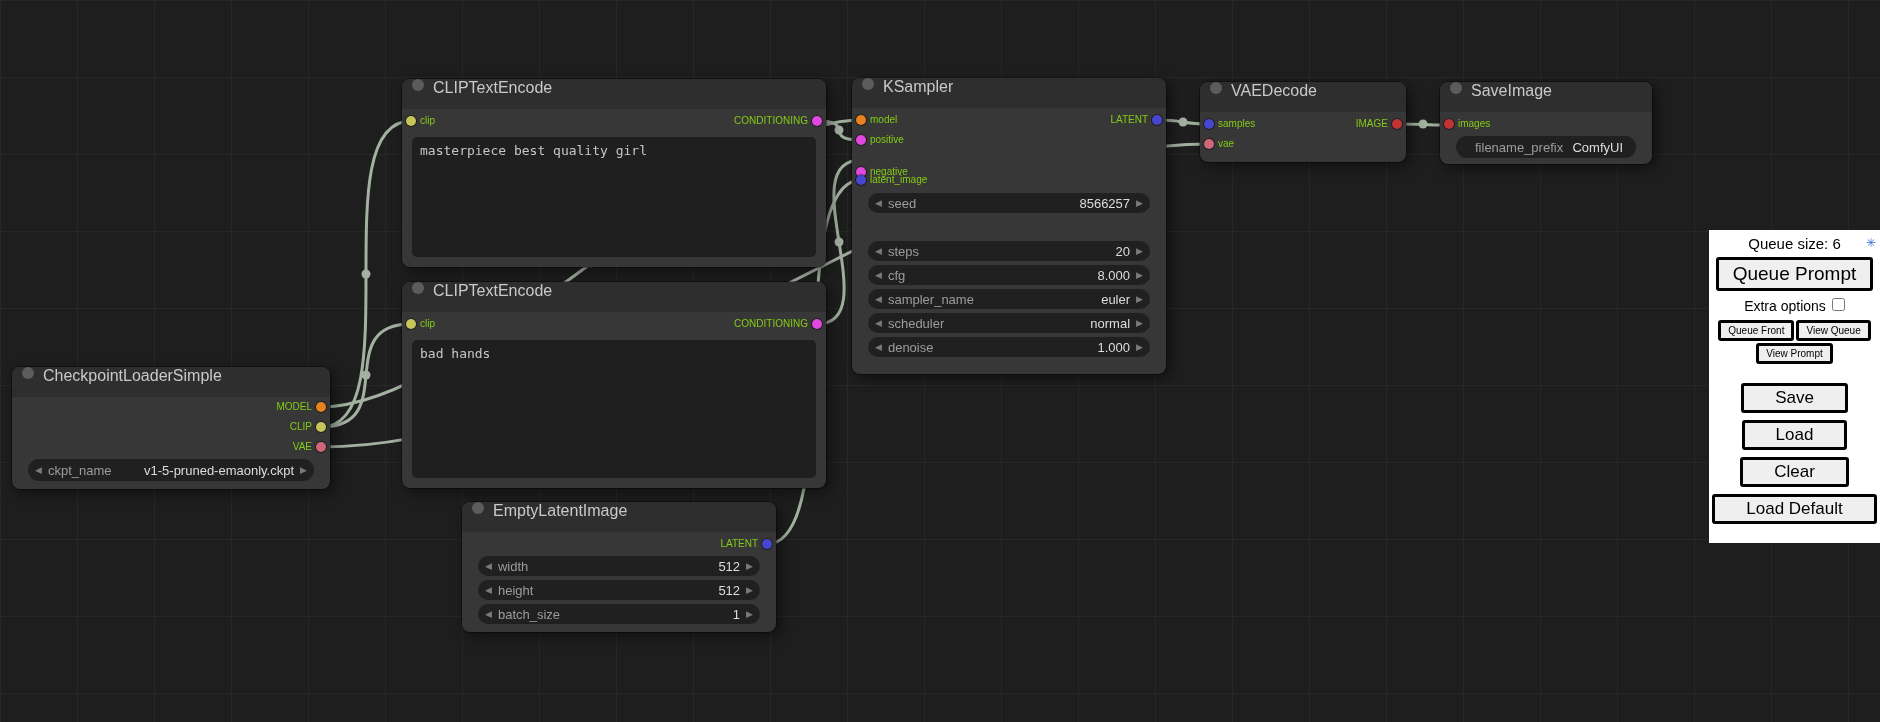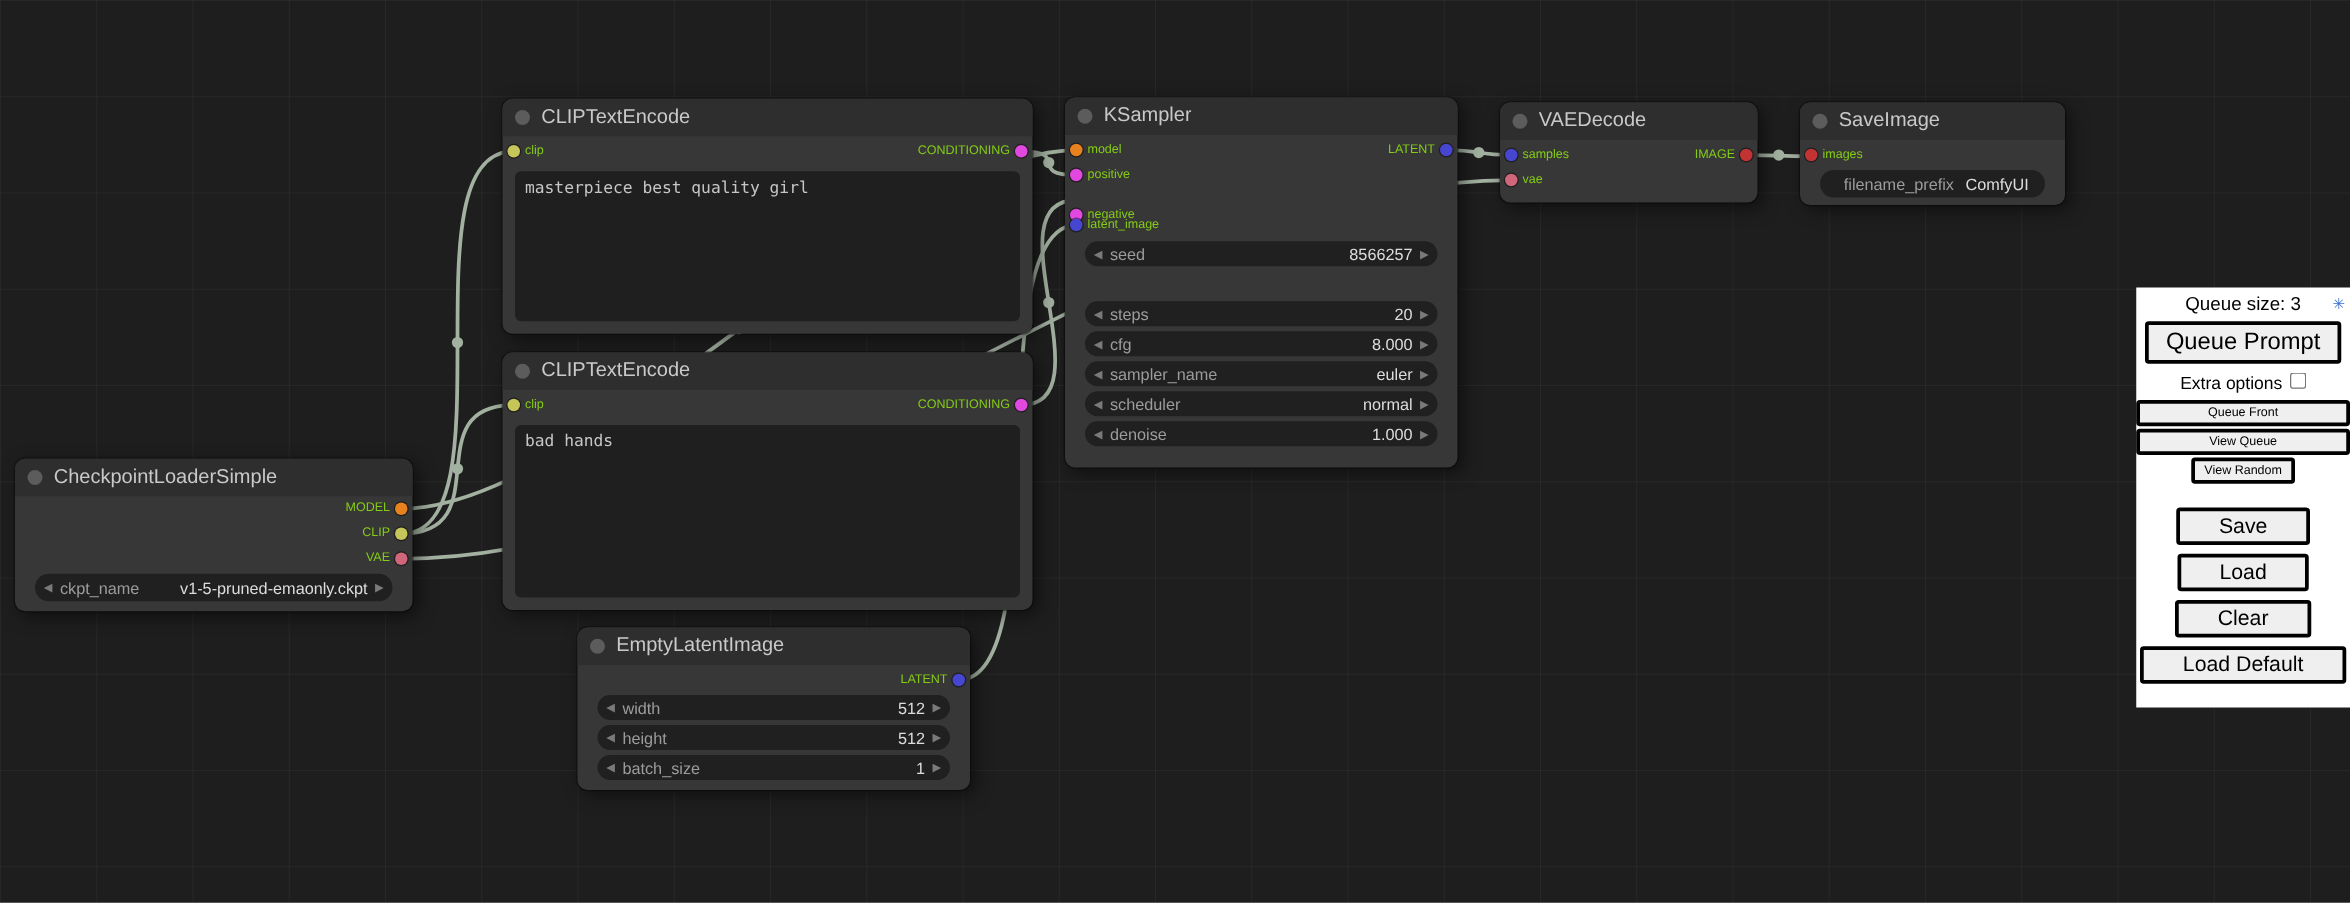--- a/index.html
+++ b/index.html
@@ -6,21 +6,21 @@
   body{font-family:"Liberation Sans",sans-serif;}
   .canvas{position:absolute;left:0;top:0;width:1880px;height:722px;background-color:#1e1e1e;
     background-image:linear-gradient(rgba(255,255,255,.04) 1px,transparent 1px),
                      linear-gradient(90deg,rgba(255,255,255,.04) 1px,transparent 1px);
     background-size:77px 77px;}
   .wires{position:absolute;left:0;top:0;z-index:1;pointer-events:none;}
   .wire{fill:none;stroke-width:3;}
 
   .node{position:absolute;z-index:2;background:#373737;border-radius:8px;
     box-shadow:0 0 0 1px rgba(0,0,0,.35), 4px 4px 14px rgba(0,0,0,.5);}
-  .ntitle{height:30px;background:#2e2e2e;border-radius:8px 8px 0 0;display:flex;align-items:center;
+  .ntitle{height:30px;background:#2e2e2e;border-radius:8px 8px 0 0;display:flex;
     padding:0 10px;gap:9px;color:#c9c9c9;font-size:16px;}
   .tdot{width:12px;height:12px;border-radius:50%;background:#5c5c5c;flex:none;}
   .ttxt{white-space:nowrap;overflow:hidden;}
 
   .port{position:absolute;height:20px;line-height:20px;font-size:10px;color:#84cc16;white-space:nowrap;}
   .port.pin{left:18px;}
   .port.pout{right:18px;text-align:right;}
   .pdot{position:absolute;top:50%;margin-top:-5px;width:10px;height:10px;border-radius:50%;
     box-shadow:0 0 0 1px rgba(0,0,0,.45);}
   .pin .pdot{left:-14px;}
@@ -40,21 +40,21 @@
 
   .menu{position:absolute;left:1709px;top:230px;width:171px;z-index:3;background:#ffffff;color:#000;
     text-align:center;padding:5px 0 12px;}
   .qrow{position:relative;font-size:15px;margin-bottom:4px;}
   .gear{position:absolute;right:4px;top:1px;color:#3b6fd4;font-size:12px;cursor:pointer;}
   .menu button{font-family:"Liberation Sans",sans-serif;background:#efefef;border:3px solid #000000;
     border-radius:3px;color:#000;cursor:pointer;}
   .bigbtn{font-size:19px;width:157px;padding:3px 0;margin:1px 0 7px;}
   .extra{font-size:14px;margin-bottom:6px;display:flex;justify-content:center;align-items:flex-start;gap:6px;}
   .extra input{margin:0;width:13px;height:13px;}
-  .srow{display:flex;justify-content:center;gap:2px;margin-bottom:2px;flex-direction:column;}
+  .srow{display:flex;justify-content:center;gap:2px;margin-bottom:2px;}
   .smallbtn{font-size:10px;padding:2px 7px;}
   .vh{margin-bottom:12px;}
   .medbtn{display:block;margin:7px auto;font-size:17px;padding:2px 31px;}
 </style>
 </head>
 <body>
 
 <div class="canvas" style="background-color: rgb(30, 30, 30);">
 
   <svg class="wires" width="1880" height="722">
@@ -257,32 +257,32 @@
     <div class="widget" style="top:102px">
       <span class="warr">◀</span>
       <span class="wlab">batch_size</span>
       <span class="wval">1</span>
       <span class="warr">▶</span>
     </div>
   </div>
 
   <div class="menu">
     <div class="qrow">
-      <span>Queue size: 3</span>
+      <span>Queue size: 6</span>
       <span class="gear">✳</span>
     </div>
     <button class="bigbtn">Queue Prompt</button>
     <div class="extra">
       <span>Extra options</span>
       <input type="checkbox" style="">
     </div>
     <div class="srow">
       <button class="smallbtn">Queue Front</button>
       <button class="smallbtn">View Queue</button>
     </div>
-    <div><button class="smallbtn vh">View Random</button></div>
+    <div><button class="smallbtn vh">View Prompt</button></div>
     <button class="medbtn">Save</button>
     <button class="medbtn">Load</button>
     <button class="medbtn">Clear</button>
     <button class="medbtn">Load Default</button>
   </div>
 
 </div>
 
 </body></html>

